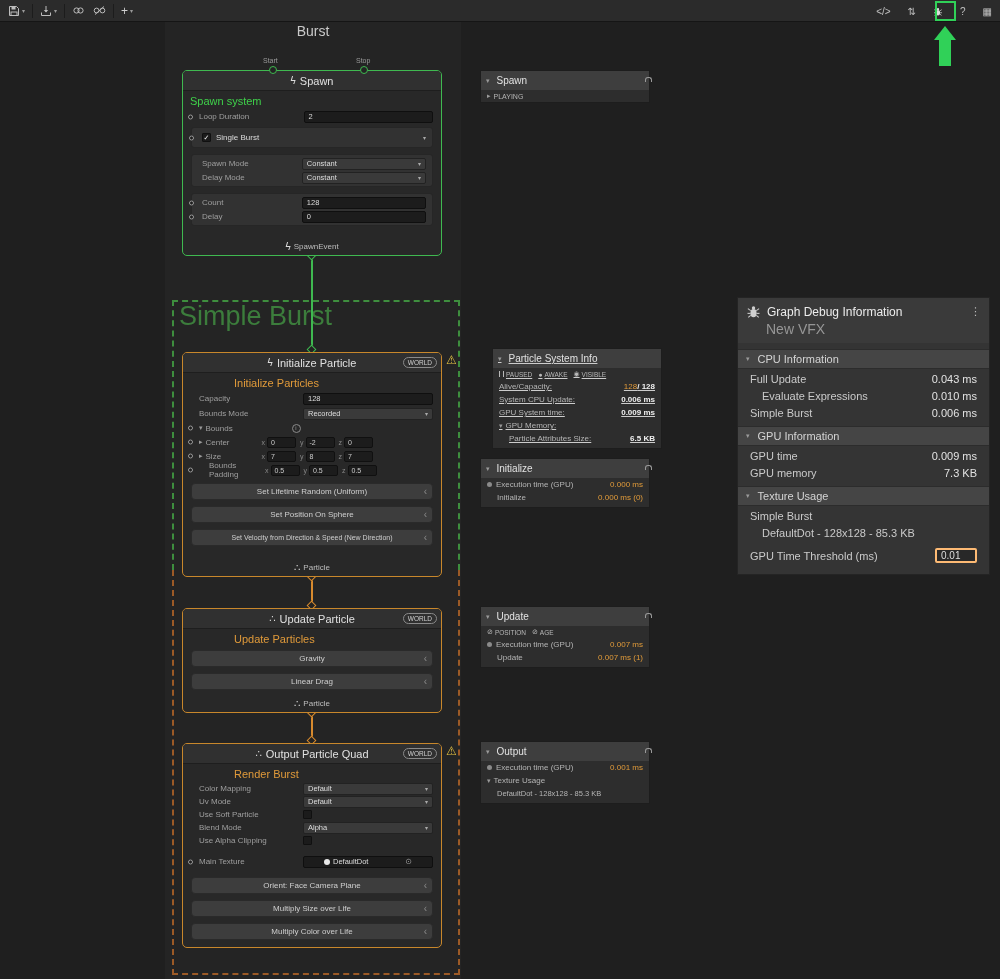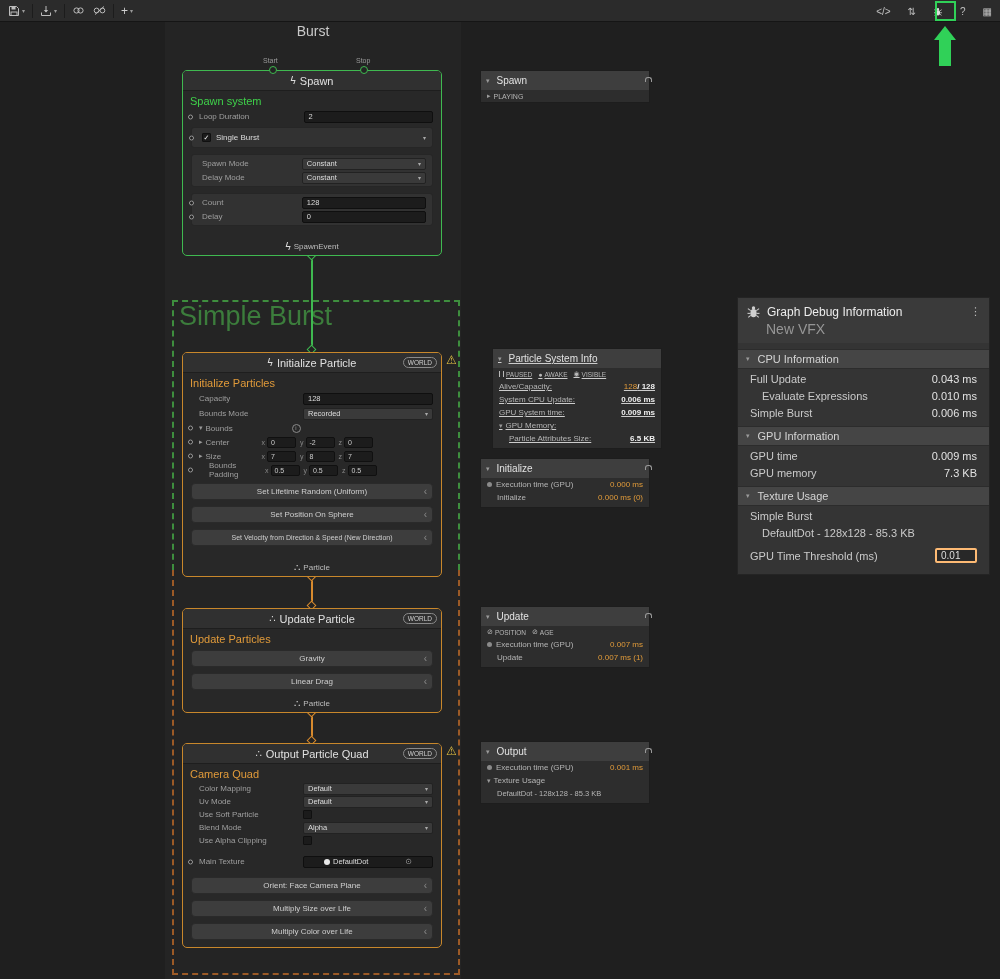--- a/index.html
+++ b/index.html
@@ -47,21 +47,21 @@
   .node-green { border-color:#3fb950; }
   .node-orange { border-color:#c8872b; }
   .node-header { height:20px; min-height:20px; position:relative; display:flex; align-items:center;
     justify-content:center; gap:4px; background:#303030; border-bottom:1px solid #1e1e1e;
     font-size:11px; color:#e0e0e0; }
   .hdr-ic { font-size:10px; color:#ddd; }
   .badge { position:absolute; right:4px; top:4px; font-size:6.5px; color:#cfcfcf;
     border:1px solid #8a8a8a; border-radius:6px; padding:0 4px; line-height:9px; }
   .sys-label { font-size:11px; padding:4px 7px 2px; }
   .sys-green { color:#3fd14a; }
-  .sys-orange { color:#e09a3a; }
+  .sys-orange { color:#e09a3a;margin-left:44px; }
 
   .prop-row { display:flex; align-items:center; height:13px; padding:0 8px 0 16px;
     font-size:8px; color:#9f9f9f; position:relative; margin:1px 0; }
   .lblw105 { width:105px; } .lblw95 { width:95px; } .lblw56 { width:56px; }
   .port-dot { position:absolute; width:5px; height:5px; border:1px solid #9a9a9a;
     border-radius:50%; background:#1e1e1e; top:50%; transform:translateY(-50%); }
   .dot-in { left:5px; } .dot-out { left:-3px; }
   .fold { font-size:7px; color:#9a9a9a; margin-right:3px; }
   .inputf { margin-left:auto; width:130px; height:12px; background:#1c1c1c; border:1px solid #0f0f0f;
     border-radius:2px; font-size:7.5px; color:#ddd; display:flex; align-items:center; padding:0 4px; }
@@ -389,21 +389,21 @@
   </div>
 </div>
 
 <span class="warn-ic" style="left:446px;top:744px;">⚠</span>
 <div class="node node-orange" style="left:182px;top:743px;height:205px;">
   <div class="node-header">
     <span class="hdr-ic">∴</span>
     <span>Output Particle Quad</span>
     <span class="badge">WORLD</span>
   </div>
-  <div class="sys-label sys-orange">Camera Quad</div>
+  <div class="sys-label sys-orange">Render Burst</div>
   <div class="prop-row" style="height:11px;">
     <span class="lblw95">Color Mapping</span>
     <span class="dropdown">
       <span>Default</span>
       <span class="dd-arrow">▾</span>
     </span>
   </div>
   <div class="prop-row" style="height:11px;">
     <span class="lblw95">Uv Mode</span>
     <span class="dropdown">

